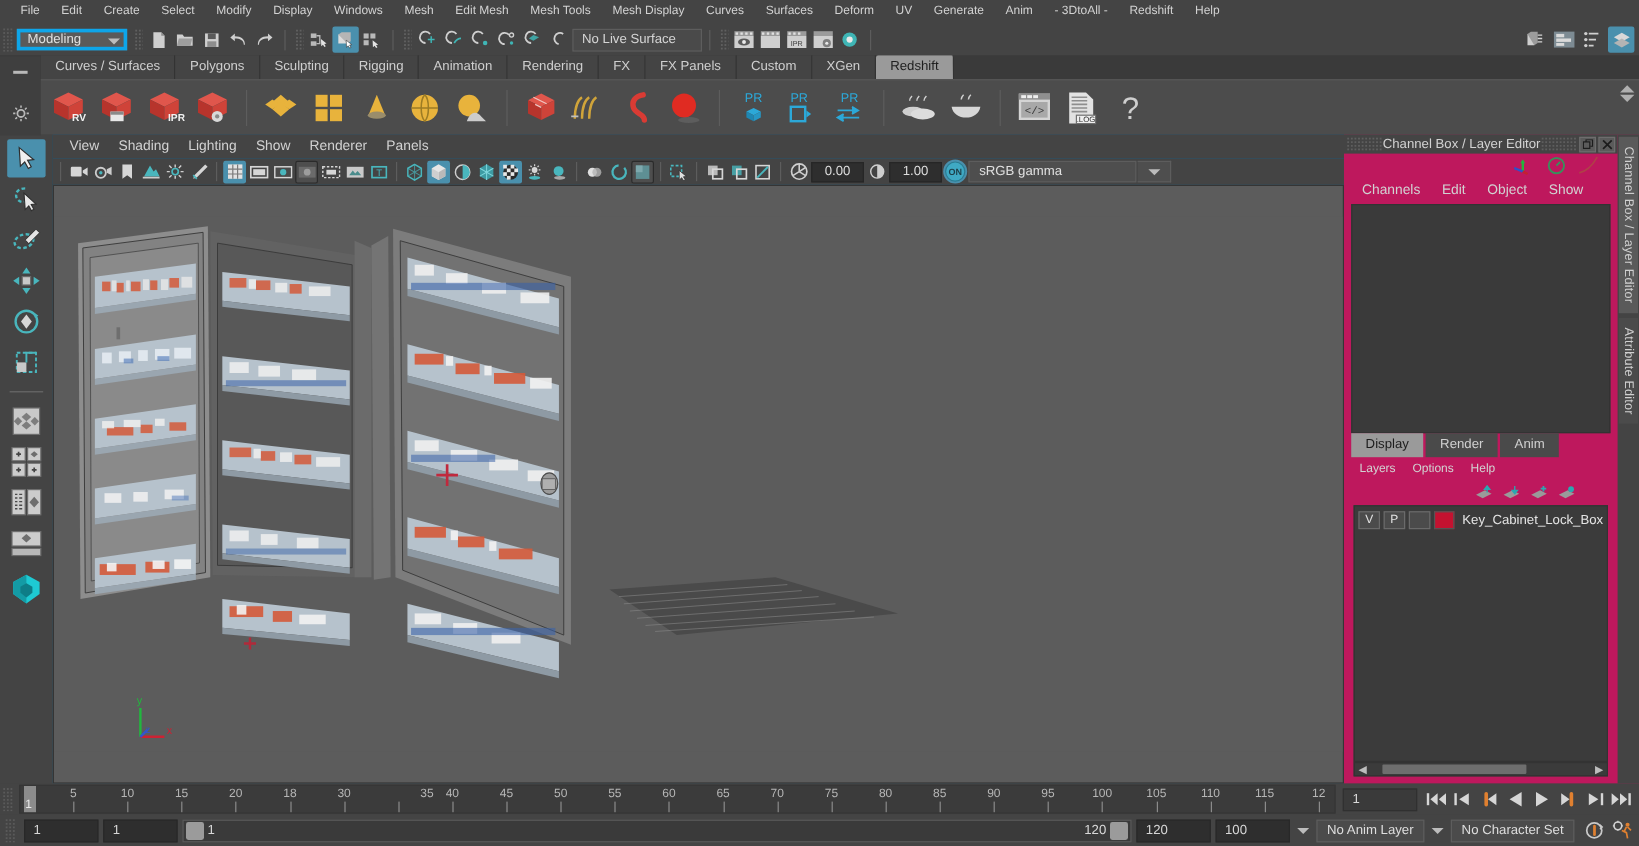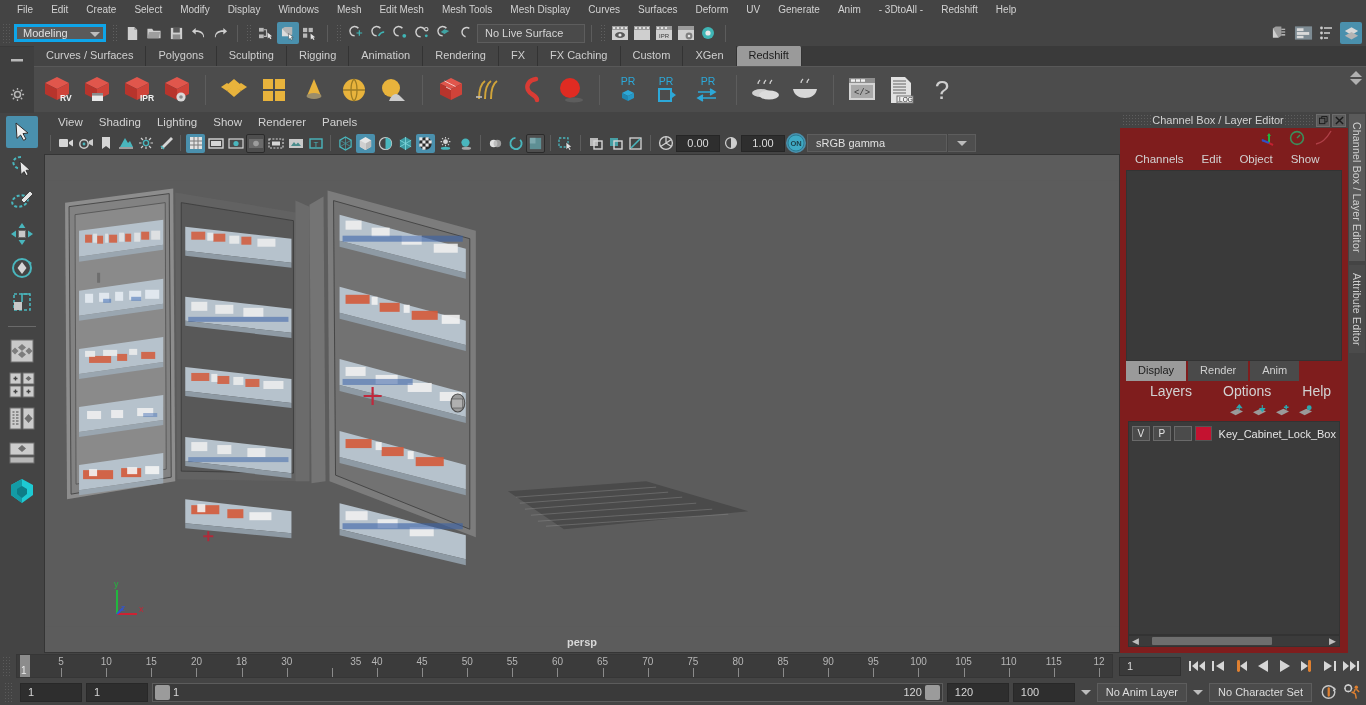--- a/index.html
+++ b/index.html
@@ -70,38 +70,38 @@
   .gammafield{ width:140px;height:18px;background:#4e4e4e;border:1px solid #5d5d5d;color:#e0e0e0;font-size:11px;
     display:flex;align-items:center;padding-left:8px;}
   .gammaArrow{ width:28px;height:18px;background:#4e4e4e;border:1px solid #5d5d5d;border-left:none;
     display:flex;align-items:center;justify-content:center;}
 
   .viewport{ flex:1 1 auto; position:relative; background:#5c5c5c; overflow:hidden; border:1px solid #353535;}
   .vplabel{ position:absolute;left:0;right:0;bottom:4px;text-align:center;font-size:11px;font-weight:bold;color:#d8d8d8;}
   .axisgiz{ position:absolute; left:58px; bottom:28px; width:50px;height:50px;}
 
   
-  .rdock{ width:246px; flex:0 0 246px; display:flex; background:#7f1d1d;justify-content:center;}
+  .rdock{ width:246px; flex:0 0 246px; display:flex; background:#be185d;justify-content:center;}
   .rmain{ flex:1 1 auto; display:flex; flex-direction:column; min-width:0;}
   .rtabstrip{ width:18px; flex:0 0 18px; background:#444; display:flex; flex-direction:column; align-items:center; padding-top:2px; gap:4px;}
   .vtab{ writing-mode:vertical-rl; font-size:10.5px; color:#d0d0d0; background:#5a5a5a; padding:8px 2px; letter-spacing:.2px;}
   .vtab.lite{ background:#4b4b4b;}
   .rhead{ height:16px; display:flex;align-items:center; background:#444; padding:0 2px; flex:0 0 16px;}
   .rhead .dots{ width:30px;height:12px;background-image:radial-gradient(#5e5e5e 40%,transparent 41%);background-size:3px 3px;}
   .rhead .t{ flex:1;text-align:center;font-size:11px;color:#d2d2d2;}
   .rhbtn{ width:14px;height:13px;background:#5b5b5b;border:1px solid #6d6d6d;display:flex;align-items:center;justify-content:center;font-size:9px;color:#1c1c1c;margin-left:2px;}
   .rgizrow{ height:20px; display:flex; align-items:center; justify-content:flex-end; gap:8px; padding-right:14px; flex:0 0 20px;}
   .rmenu{ height:22px;display:flex;align-items:center;gap:0;padding-left:6px;flex:0 0 22px;}
   .rmenu .mi{font-size:11.5px;color:#d2d2d2;padding:0 9px;}
   .chanbox{ flex:1 1 auto; margin:0 6px 0 6px; background:#3a3a3a; border:1px solid #333; min-height:0;}
   .ltabs{ height:20px;display:flex;align-items:flex-end;padding-left:6px;flex:0 0 20px;}
   .ltab{ font-size:11px;padding:2px 12px 3px;color:#d0d0d0;background:#4a4a4a;margin-right:2px;line-height:15px;}
   .ltab.active{ background:#9a9a9a;color:#1c1c1c;}
   .lmenu{ height:20px;display:flex;align-items:center;padding-left:6px;flex:0 0 20px;}
-  .lmenu .mi{font-size:14px;color:#d2d2d2;padding:0 7px;margin-left:17px;}
+  .lmenu .mi{font-size:10px;color:#d2d2d2;padding:0 7px;}
   .lbtnrow{ height:20px;display:flex;align-items:center;justify-content:flex-end;gap:6px;padding-right:34px;flex:0 0 20px;}
   .layerlist{ flex:1 1 auto;margin:0 8px;background:#3b3b3b;border:1px solid #333;min-height:0;padding:3px;}
   .layerrow{ display:flex;align-items:center;gap:3px;height:18px;}
   .lchk{ width:18px;height:15px;background:#4b4b4b;border:1px solid #6a6a6a;font-size:10px;color:#e2e2e2;
     display:flex;align-items:center;justify-content:center;}
   .lswatch{ width:17px;height:15px;background:#c41230;border:1px solid #555;}
   .lname{ font-size:11px;color:#e4e4e4;white-space:nowrap;padding-left:4px;}
   .lscroll{ height:12px;margin:0 8px 6px;background:#3b3b3b;border:1px solid #333;display:flex;align-items:center;}
   .lscroll .bar{ height:8px;background:#6e6e6e;margin-left:10px;width:120px;border-radius:1px;}
   .lsarr{ font-size:9px;color:#bdbdbd;padding:0 3px;}
@@ -360,21 +360,21 @@
   </div>
 
   <div class="shelftabs">
     <span class="shelftab">Curves / Surfaces</span>
     <span class="shelftab">Polygons</span>
     <span class="shelftab">Sculpting</span>
     <span class="shelftab">Rigging</span>
     <span class="shelftab">Animation</span>
     <span class="shelftab">Rendering</span>
     <span class="shelftab">FX</span>
-    <span class="shelftab">FX Caching</span>
+    <span class="shelftab">FX Panels</span>
     <span class="shelftab">Custom</span>
     <span class="shelftab">XGen</span>
     <span class="shelftab active">Redshift</span>
   </div>
 
   <div class="shelfbar">
     <div class="shelfleftcol">
       <svg width="16" height="6" viewBox="0 0 16 6">
           <rect x="2" y="1" width="12" height="2.5" fill="#b9b9b9"></rect>
         </svg>
@@ -1108,21 +1108,20 @@
         <div class="axisgiz">
           <svg width="50" height="50" viewBox="0 0 50 50">
             <line x1="14" y1="40" x2="14" y2="16" stroke="#21b83e" stroke-width="2"></line>
             <text x="11" y="13" font-size="9" fill="#21b83e" font-family="Liberation Sans">y</text>
             <line x1="14" y1="40" x2="34" y2="40" stroke="#cc2233" stroke-width="2"></line>
             <text x="36" y="38" font-size="9" fill="#cc2233" font-family="Liberation Sans">x</text>
             <line x1="14" y1="40" x2="20" y2="34" stroke="#3355cc" stroke-width="2"></line>
             <text x="18" y="37" font-size="8.5" fill="#3355cc" font-family="Liberation Sans">z</text>
           </svg>
         </div>
-        <div class="vplabel">persp</div>
       </div>
     </div>
 
     <div class="rdock">
       <div class="rmain">
         <div class="rhead">
           <div class="dots"></div>
           <div class="t">Channel Box / Layer Editor</div>
           <div class="dots"></div>
           <div class="rhbtn">

